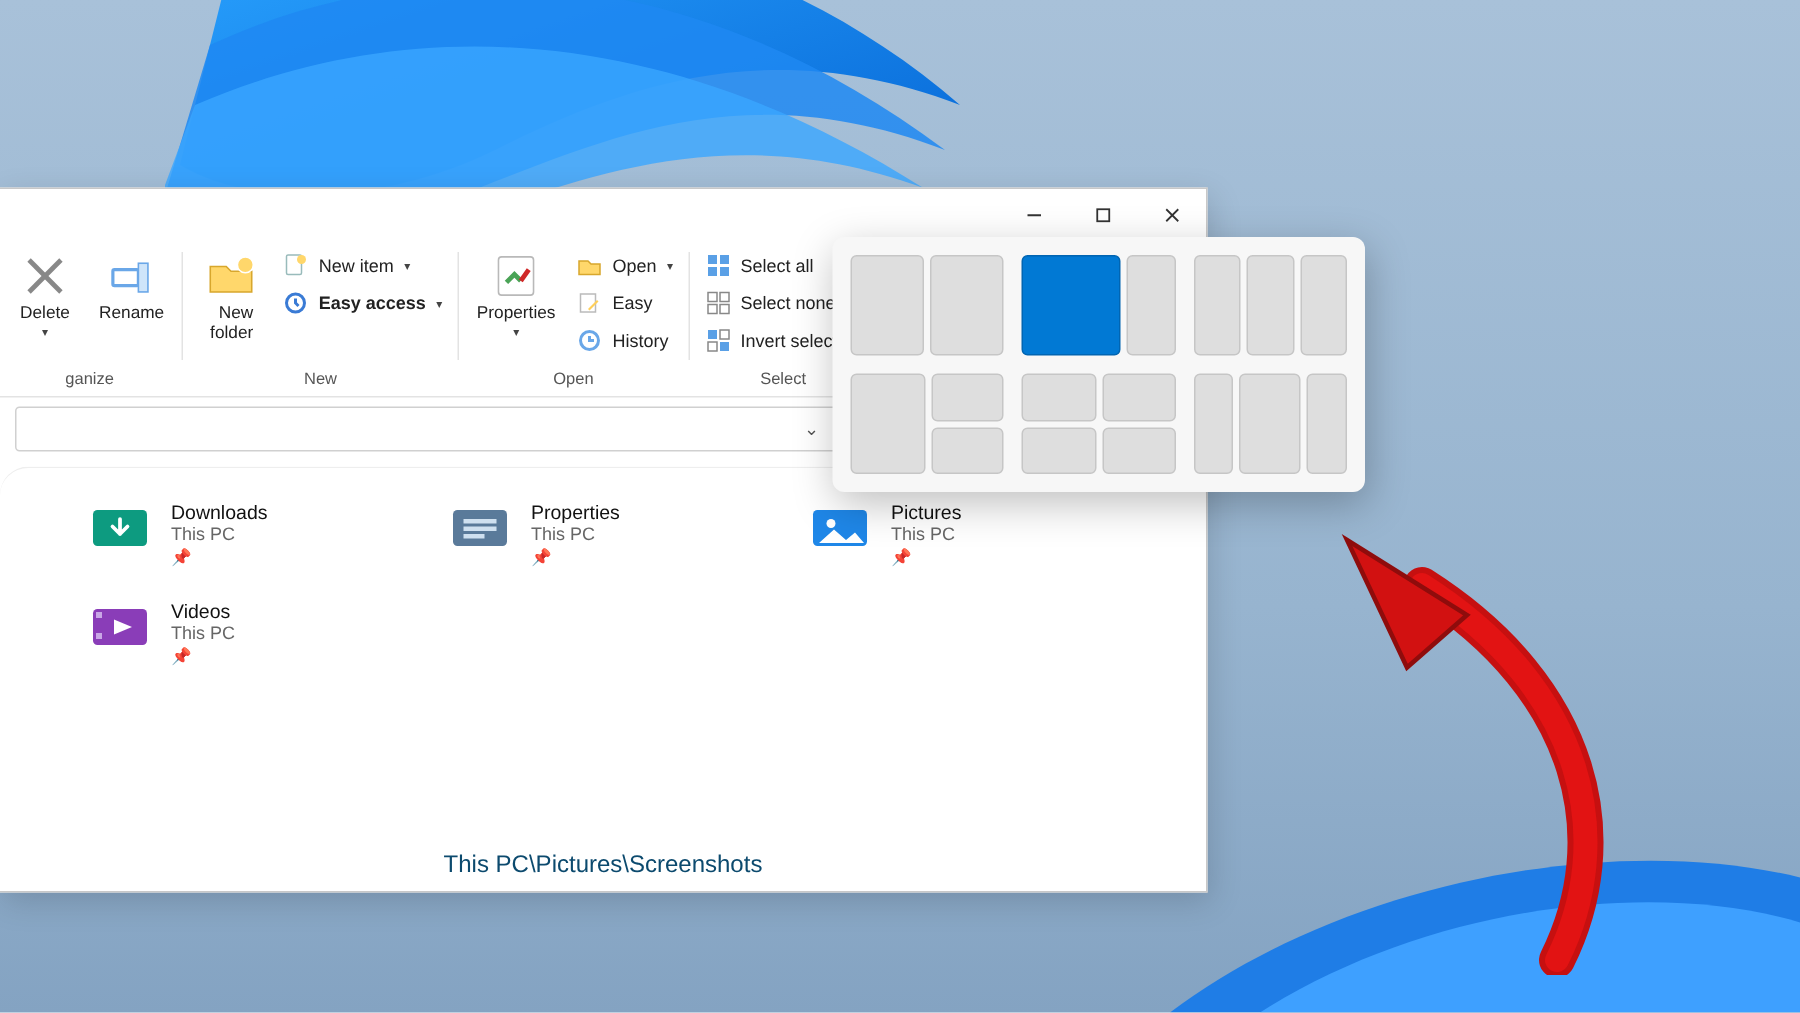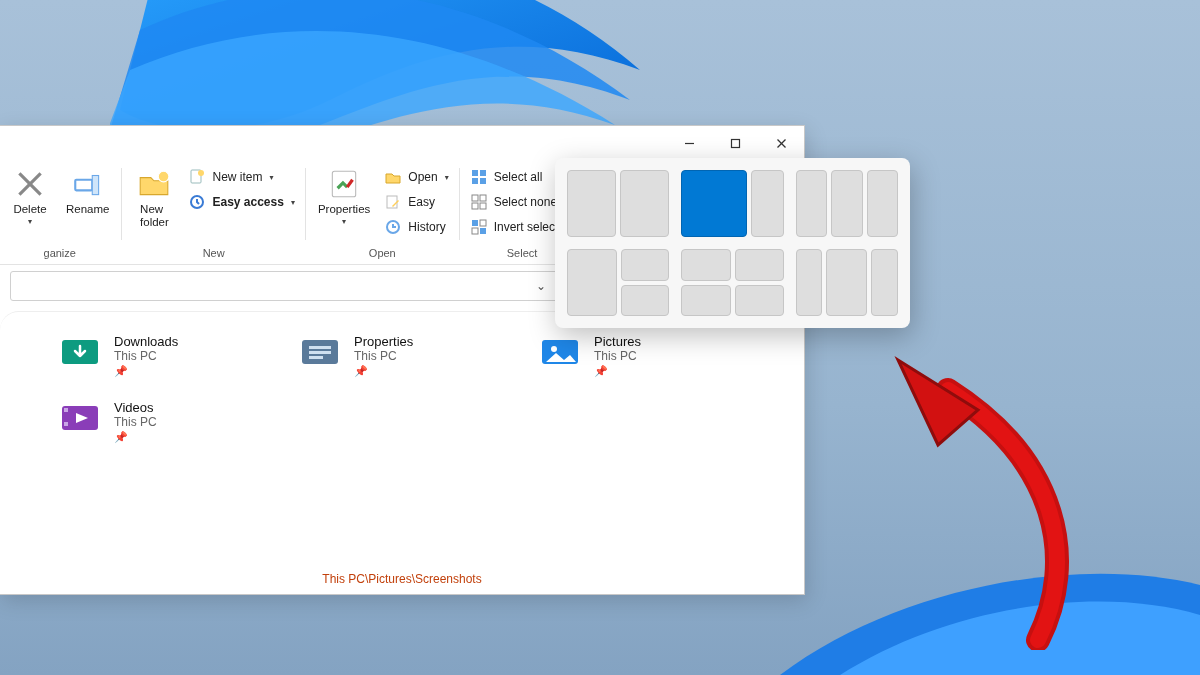--- a/index.html
+++ b/index.html
@@ -27,21 +27,21 @@
 
   .ribbon-bar{ border-bottom:1px solid #e3e3e3; padding:4px 0 0 0; }
   .ribbon-row{ display:flex; align-items:stretch; height:100px;}
   .rgroup{ display:flex; flex-direction:column; align-items:center; padding:0 6px; }
   .rgroup .body{ flex:1; display:flex; align-items:flex-start; gap:4px; }
   .rgroup .lbl{ font-size:11px; color:#555; padding:3px 0 5px; }
   .sep{ width:1px; background:#e3e3e3; margin:4px 0 24px 0;}
 
   .bigbtn{ display:flex; flex-direction:column; align-items:center; justify-content:flex-start; padding:3px 6px 0; gap:2px; min-width:52px;}
   .bigbtn .ic{ width:34px; height:34px; display:flex; align-items:center; justify-content:center;}
-  .bigbtn .txt{ font-size:11.5px; color:#222; text-align:left; line-height:1.15;}
+  .bigbtn .txt{ font-size:11.5px; color:#222; text-align:right; line-height:1.15;}
   .bigbtn .caret{ font-size:8px; color:#444; line-height:1;}
 
   .smallbtn{ display:flex; align-items:center; gap:6px; padding:2px 4px; font-size:12px; color:#222; white-space:nowrap;}
   .smallbtn .ic{width:18px;height:18px;display:flex;align-items:center;justify-content:center;}
   .smallbtn .caret{font-size:8px;color:#444;margin-left:1px;}
   .colstack{display:flex;flex-direction:column;gap:3px;padding-top:2px;}
 
   .addrbar{ display:flex; align-items:center; gap:10px; padding:6px 10px 10px 10px;}
   .pathbox{ flex:1; height:30px; border:1px solid #d0d0d0; border-radius:3px; display:flex; align-items:center; justify-content:flex-end; padding:0 8px; gap:14px;}
   .pathbox .chev{color:#555;font-size:12px;}
@@ -51,21 +51,21 @@
   .searchbox svg{width:14px;height:14px;flex:0 0 14px;}
 
   .content{ flex:1; padding:22px 20px 10px 60px; position:relative; border-top:1px solid #eee;border-radius:19px;}
   .itemgrid{ display:grid; grid-template-columns: repeat(3, 240px); row-gap:22px; column-gap:0;}
   .qitem{ display:flex; align-items:flex-start; gap:14px;}
   .qitem .ficon{width:40px;height:34px;}
   .qitem .meta .name{font-size:13px;color:#111;}
   .qitem .meta .loc{font-size:12px;color:#666;}
   .qitem .meta .pin{font-size:11px;color:#888;margin-top:2px;}
 
-  .breadcrumb{ position:absolute; left:0; right:0; bottom:8px; text-align:center; font-size:12px; color:#c2410c;}
+  .breadcrumb{ position:absolute; left:0; right:0; bottom:8px; text-align:center; font-size:16px; color:#0c4a6e;}
 
   
   .snap-flyout{
     position:absolute; left:555px; top:158px; width:355px; height:170px;
     background:#f7f7f7; border-radius:8px; padding:12px;
     box-shadow: 2px 8px 28px rgba(0,0,0,.25);
     display:grid; grid-template-columns:repeat(3,1fr); grid-template-rows:1fr 1fr; gap:12px;
     z-index:5;
   }
   .layout{ background:transparent; display:flex; gap:4px;}

